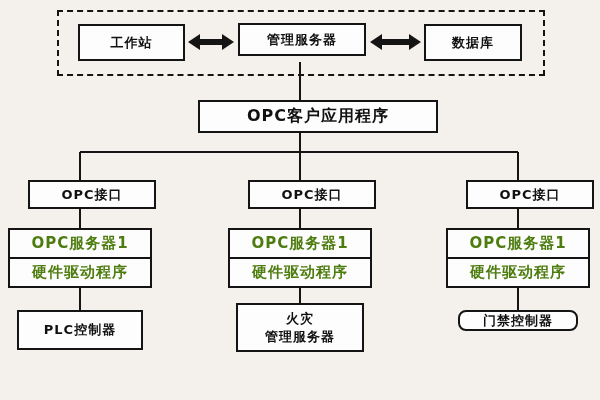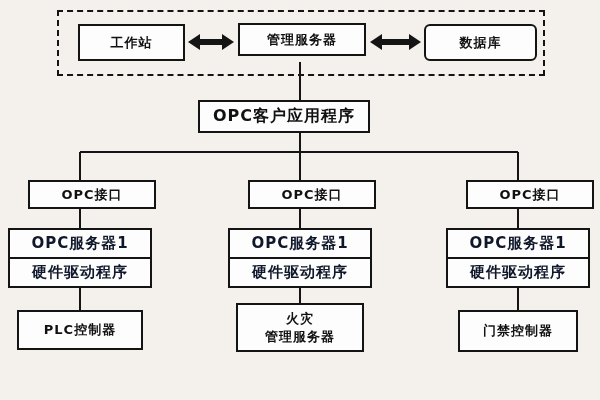--- a/index.html
+++ b/index.html
@@ -37,22 +37,22 @@
   .dashed-group {
     position: absolute;
     z-index: 1;
     left: 57px; top: 10px; width: 488px; height: 66px;
     border: 2px dashed #141414;
     box-sizing: border-box;
     background: transparent;
   }
   #box-workstation { left: 78px;  top: 24px; width: 107px; height: 37px; }
   #box-server      { left: 238px; top: 23px; width: 128px; height: 33px; }
-  #box-database    { left: 424px; top: 24px; width: 113px;  height: 37px; border-radius: 6px; }
-  #box-client      { left: 198px; top: 100px; width: 172px; height: 33px; font-size: 16px; }
+  #box-database    { left: 424px; top: 24px; width: 98px;  height: 37px; }
+  #box-client      { left: 198px; top: 100px; width: 240px; height: 33px; font-size: 16px; }
 
   .iface { top: 180px; width: 128px; height: 29px; }
   #iface-0 { left: 28px; }
   #iface-1 { left: 248px; }
   #iface-2 { left: 466px; }
 
   .stack {
     position: absolute;
     z-index: 2;
     top: 228px; width: 144px;
@@ -63,29 +63,29 @@
   #stack-0 { left: 8px; }
   #stack-1 { left: 228px; }
   #stack-2 { left: 446px; }
   .stack-row {
     height: 27px;
     display: flex;
     align-items: center;
     justify-content: center;
     font-weight: bold;
     font-size: 15px;
-    color: #0f172a;
+    color: #4d7c0f;
     letter-spacing: 1px;
   }
   .stack-row.first { border-bottom: 2px solid #141414; }
 
   .device { white-space: pre-line; line-height: 1.35; }
   #device-0 { left: 17px;  top: 310px; width: 126px; height: 40px; }
   #device-1 { left: 236px; top: 303px; width: 128px; height: 49px; }
-  #device-2 { left: 458px; top: 310px; width: 120px; height: 42px; }
+  #device-2 { left: 458px; top: 310px; width: 120px; height: 21px; border-radius: 8px; }
 </style>
 </head>
 <body>
 
 <div class="canvas">
 
   <svg class="lines" viewBox="0 0 600 400" xmlns="http://www.w3.org/2000/svg">
     <g stroke="#141414" stroke-width="2">
 
       <line x1="300" y1="62" x2="300" y2="100"></line>

